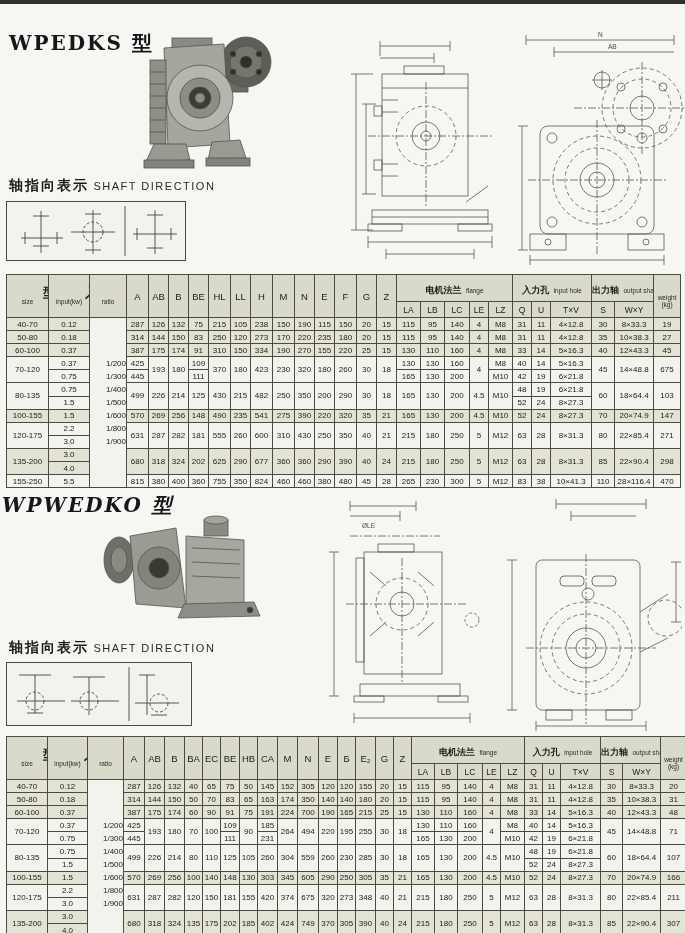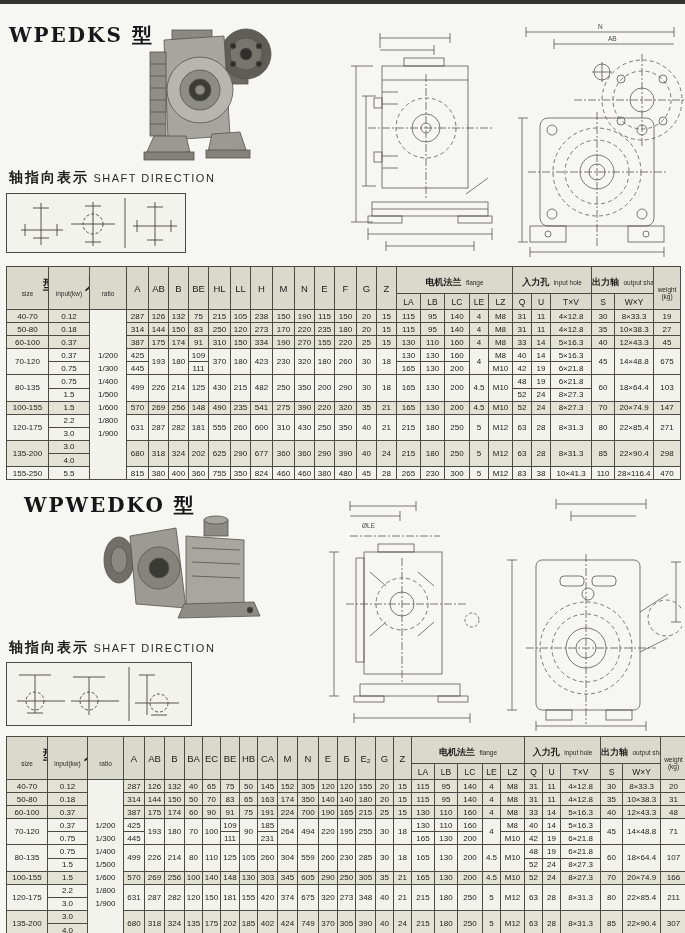--- a/index.html
+++ b/index.html
@@ -23,30 +23,30 @@
   tr.h1{height:27px;} tr.h2 th{height:15px;font-size:8.5px;}
   th.stack .zh{display:block;font-size:13px;font-weight:bold;line-height:10px;margin-left:36px;}
   th.stack .en{display:block;font-size:6.5px;line-height:7px;color:#2b2b28;}
   th.dim{font-size:9.5px;}
   th.grp .zh{font-size:9px;font-weight:bold;margin-top:47px;}
   th.grp .en2{font-size:6.5px;color:#2b2b28;}
   table.spec tbody tr{height:13px;margin-left:33px;}
   table.spec tbody td{font-size:8px;line-height:11px;background:#f3f3ed;}
   table.spec tbody td.sh{background:#e2e2d5;}
   table.spec td.ratio{padding:0;vertical-align:top;background:#f3f3ed;}
-  .rslot{height:13px;line-height:13px;font-size:8px;text-align:center;}
+  .rslot{height:13px;line-height:13px;font-size:8px;text-align:right;}
   .dtext{font-size:6.5px;fill:#4a4842;font-family:"Liberation Sans",sans-serif;}
 </style>
 </head>
 <body>
 
 <div class="page">
   <div class="top-rule"></div>
 
-  <section class="sec" style="top:4px;height:474px;">
+  <section class="sec" style="top:12px;height:474px;">
     <h1 class="sec-title" style="left:9px;top:18px;">WPEDKS 型</h1>
 
     <div class="photo" style="left:120px;top:20px;">
       <svg width="152" height="146" viewBox="0 0 152 146">
         <g stroke="#55534d" stroke-width="0.8">
           <rect x="100" y="36" width="28" height="24" fill="#6b6b63"></rect>
           <circle cx="126" cy="30" r="25" fill="#5e5e56"></circle>
           <circle cx="126" cy="30" r="16" fill="#76766e"></circle>
           <circle cx="126" cy="30" r="6" fill="#2e2e2a"></circle>
           <circle cx="113" cy="22" r="3" fill="#2e2e2a"></circle>
@@ -565,21 +565,21 @@
               <td class="">110</td>
               <td class="">28×116.4</td>
               <td class="">470</td>
             </tr>
           </tbody>
         </table>
       </div>
   </section>
 
   <section class="sec" style="top:482px;height:451px;">
-    <h1 class="sec-title" style="left:24px;top:10px;">WPWEDKO 型</h1>
+    <h1 class="sec-title" style="left:2px;top:10px;font-style:italic;">WPWEDKO 型</h1>
 
     <div class="photo" style="left:92px;top:32px;">
       <svg width="170" height="112" viewBox="0 0 170 112">
         <g stroke="#55534d" stroke-width="0.8">
           <ellipse cx="27" cy="46" rx="15" ry="23" fill="#6f6f67"></ellipse>
           <ellipse cx="27" cy="46" rx="8" ry="13" fill="#8a8a82"></ellipse>
           <path d="M38,22 L84,14 L94,94 L44,90 Z" fill="#9b9b93"></path>
           <circle cx="67" cy="54" r="21" fill="#84847c"></circle>
           <circle cx="67" cy="54" r="10" fill="#3a3a34"></circle>
           <rect x="112" y="6" width="24" height="16" fill="#8b8b83"></rect>

